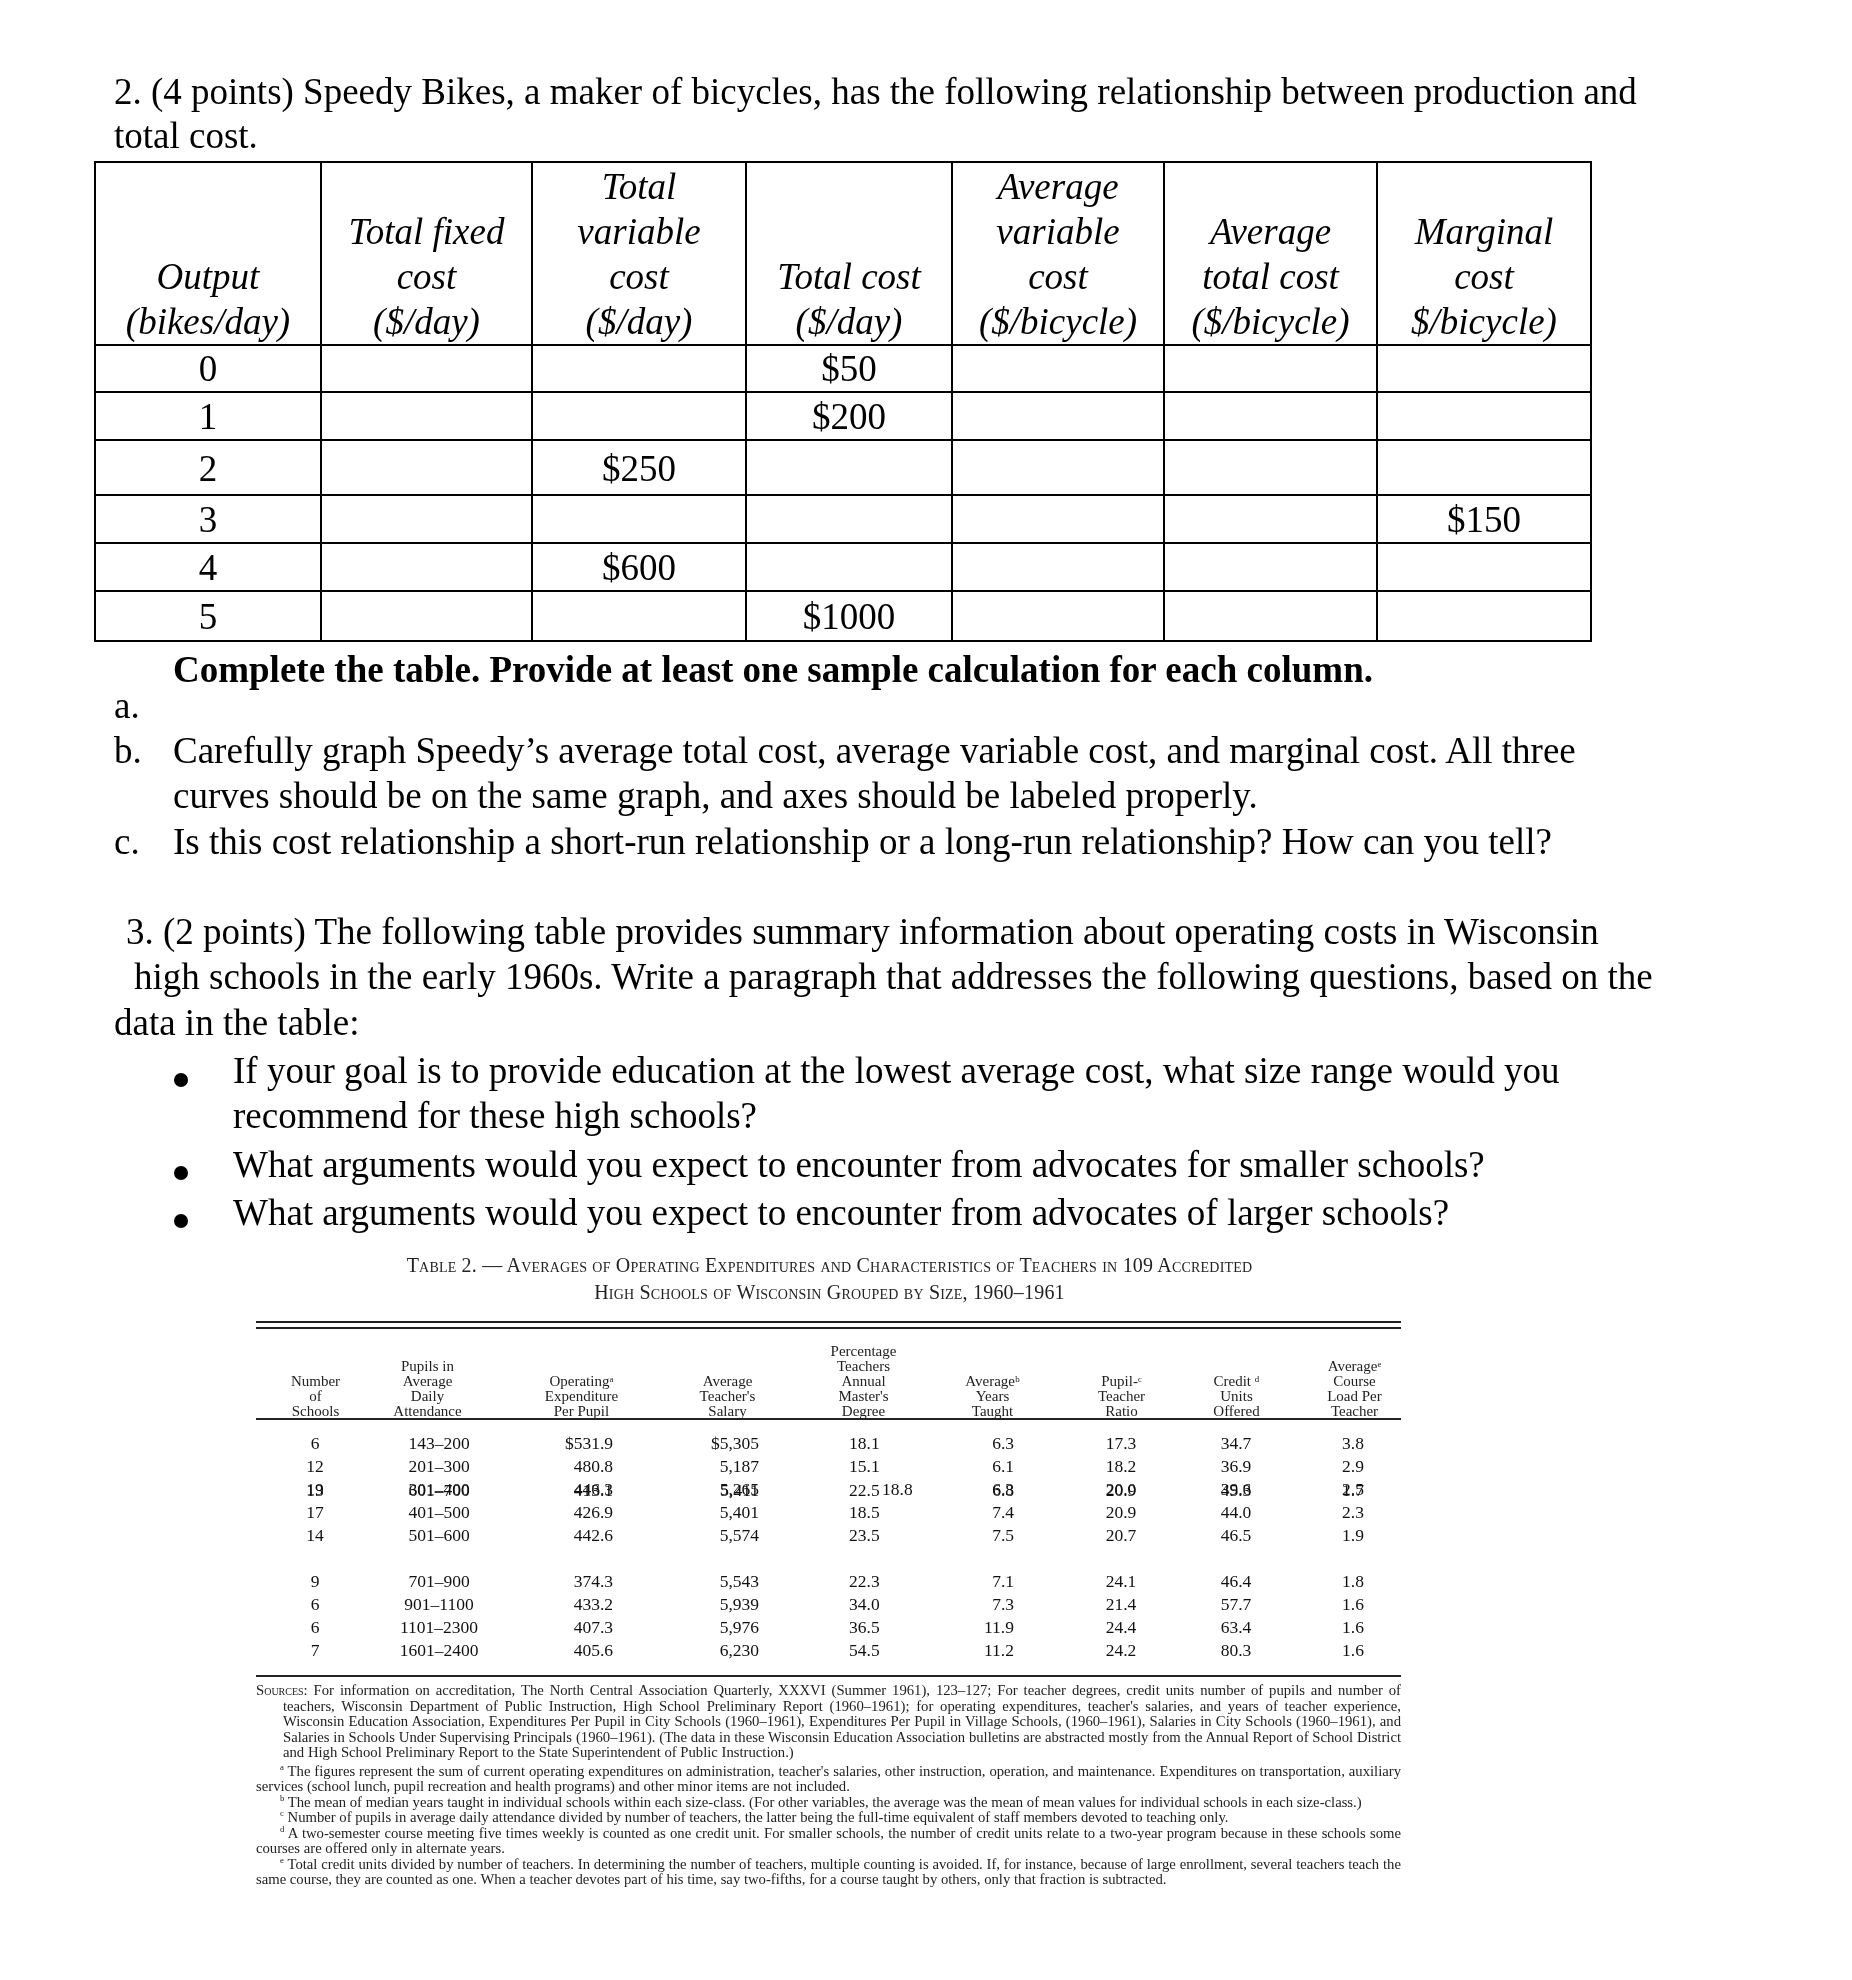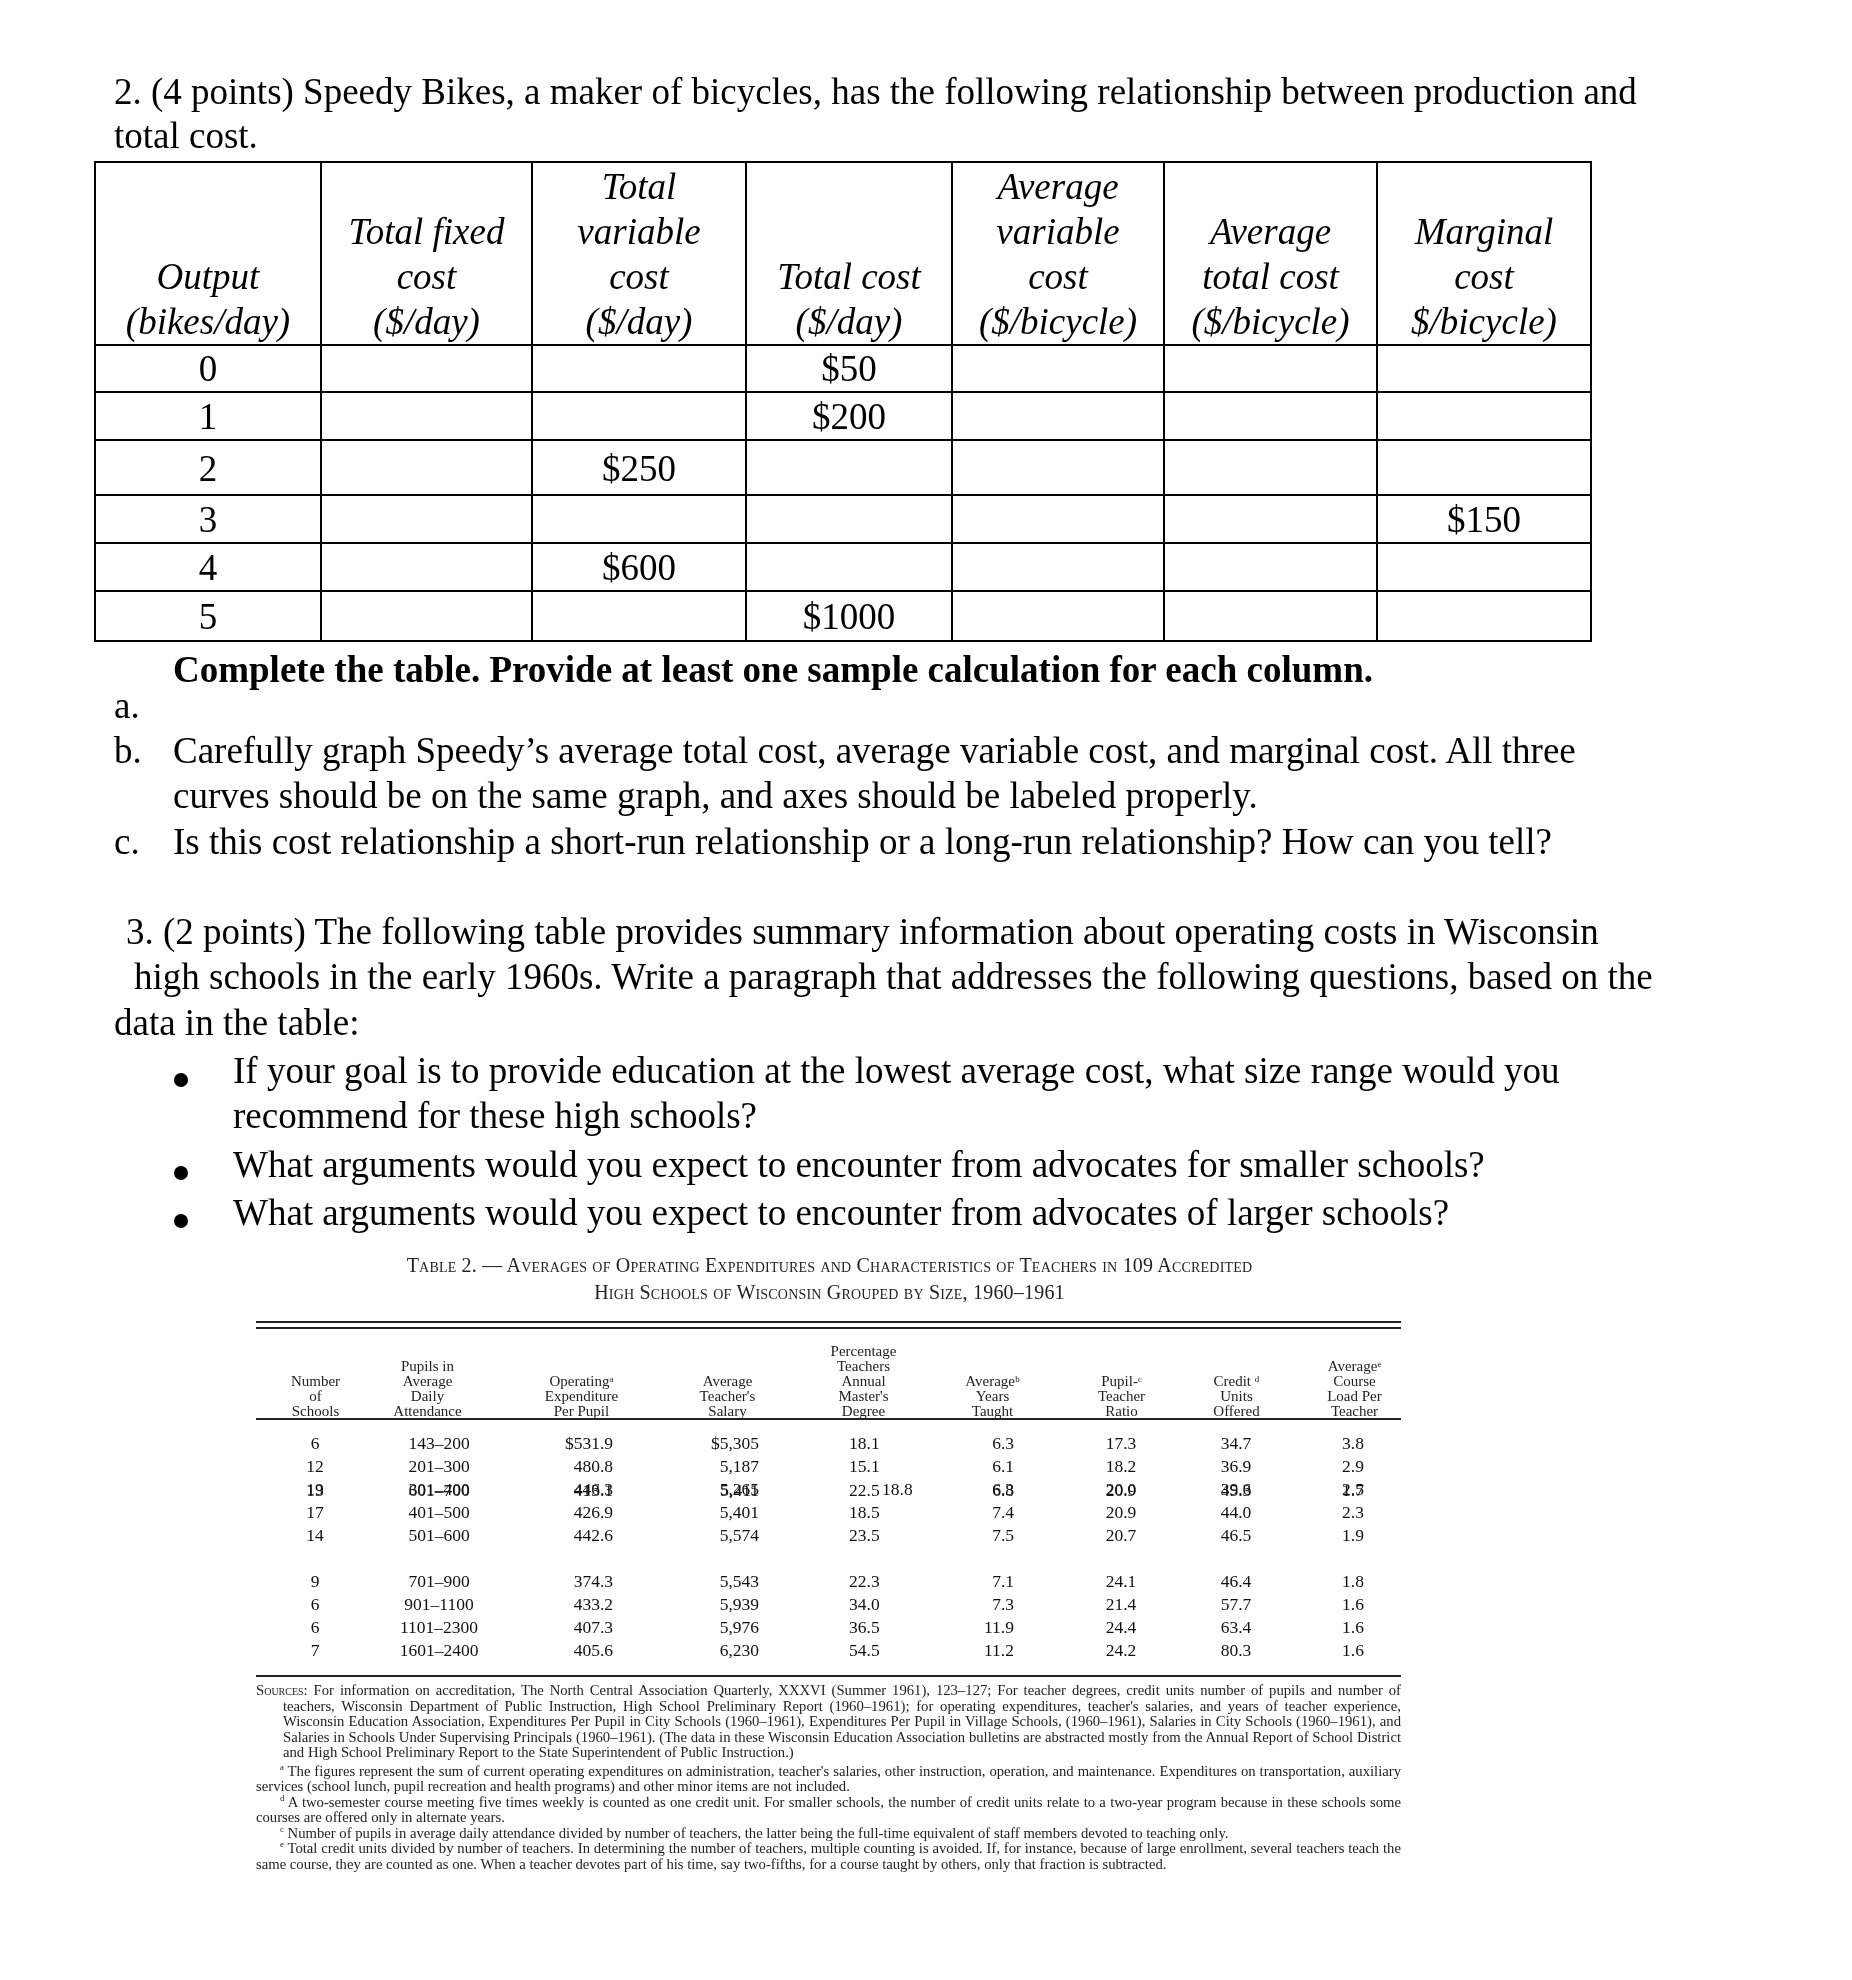--- a/index.html
+++ b/index.html
@@ -338,17 +338,18 @@
   <span class="c" style="left:865px">24.2</span>
   <span class="c" style="left:980px">80.3</span>
   <span class="c" style="left:1097px">1.6</span>
 </div>
 
 <div class="rule" style="top:1675px; height:2.4px;"></div>
 
 <div class="fn" style="top:1683px;">
   <p class="hang"><span class="sc">Sources:</span> <span>For information on accreditation, The North Central Association Quarterly, XXXVI (Summer 1961), 123–127; For teacher degrees, credit units number of pupils and number of teachers, Wisconsin Department of Public Instruction, High School Preliminary Report (1960–1961); for operating expenditures, teacher's salaries, and years of teacher experience, Wisconsin Education Association, Expenditures Per Pupil in City Schools (1960–1961), Expenditures Per Pupil in Village Schools, (1960–1961), Salaries in City Schools (1960–1961), and Salaries in Schools Under Supervising Principals (1960–1961).  (The data in these Wisconsin Education Association bulletins are abstracted mostly from the Annual Report of School District and High School Preliminary Report to the State Superintendent of Public Instruction.)</span></p>
   <p class="ind" style="margin-top:3.2px"><sup>a</sup> <span>The figures represent the sum of current operating expenditures on administration, teacher's salaries, other instruction, operation, and maintenance. Expenditures on transportation, auxiliary services (school lunch, pupil recreation and health programs) and other minor items are not included.</span></p>
+  <p class="ind"><sup>b</sup> <span>The mean of median years taught in individual schools within each size-class.  (For other variables, the average was the mean of mean values for individual schools in each size-class.)</span></p>
+  <p class="ind"><sup>c</sup> <span>Number of pupils in average daily attendance divided by number of teachers, the latter being the full-time equivalent of staff members devoted to teaching only.</span></p>
   <p class="ind"><sup>d</sup> <span>A two-semester course meeting five times weekly is counted as one credit unit.  For smaller schools, the number of credit units relate to a two-year program because in these schools some courses are offered only in alternate years.</span></p>
-  <p class="ind"><sup>c</sup> <span>Number of pupils in average daily attendance divided by number of teachers, the latter being the full-time equivalent of staff members devoted to teaching only.</span></p>
   <p class="ind"><sup>e</sup> <span>Total credit units divided by number of teachers.  In determining the number of teachers, multiple counting is avoided.  If, for instance, because of large enrollment, several teachers teach the same course, they are counted as one.  When a teacher devotes part of his time, say two-fifths, for a course taught by others, only that fraction is subtracted.</span></p>
 </div>
 
 
 </body></html>

